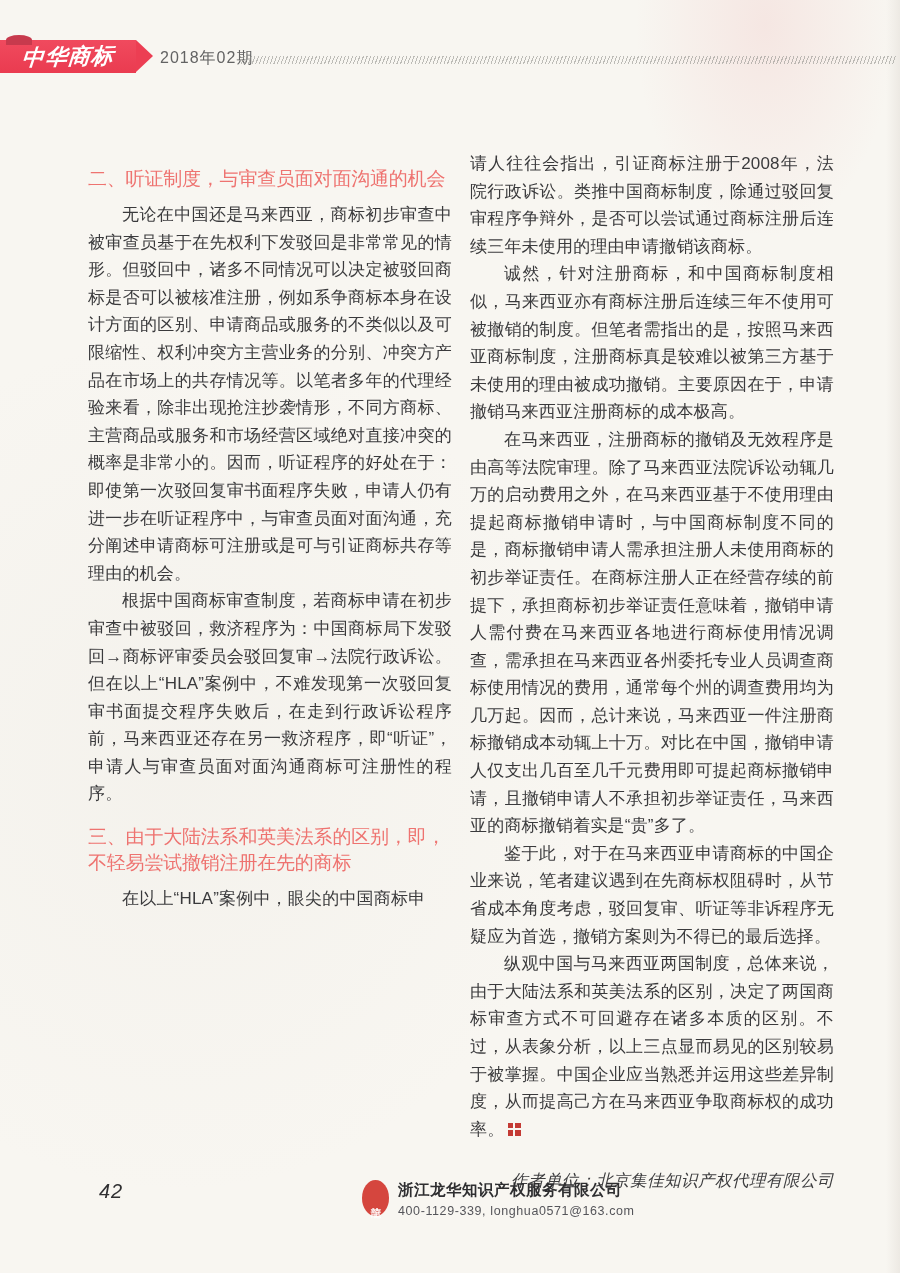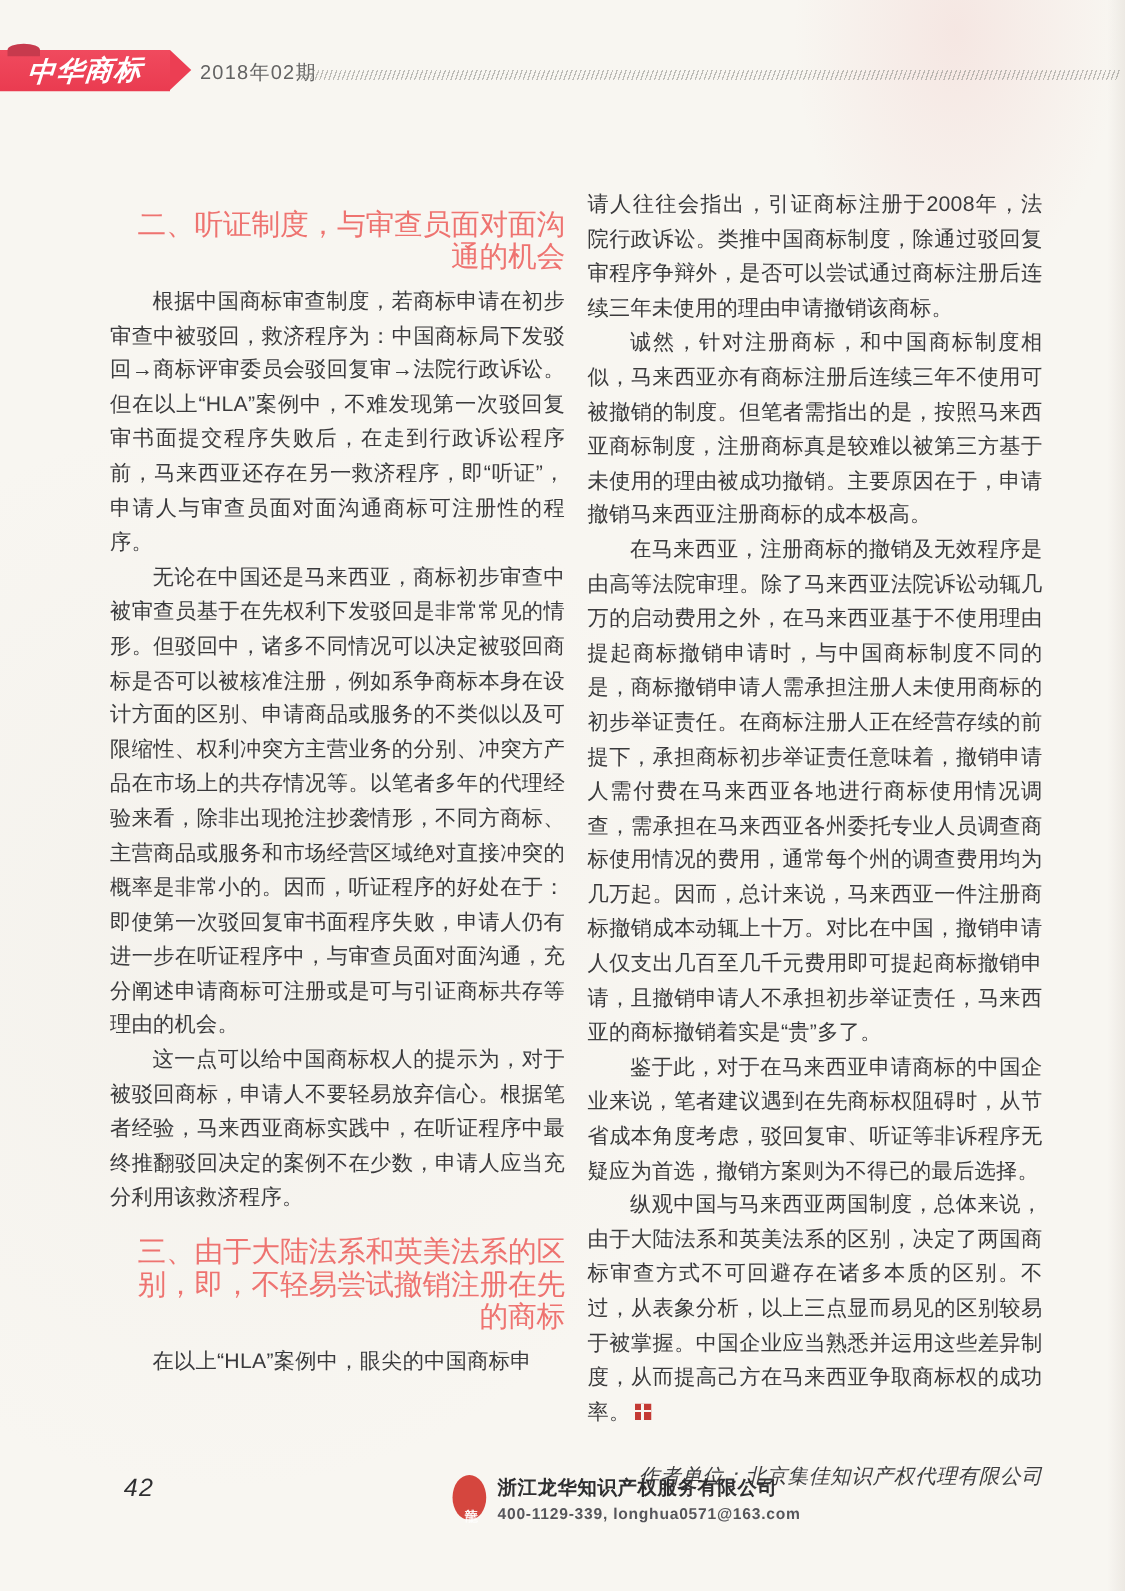--- a/index.html
+++ b/index.html
@@ -61,24 +61,24 @@
     text-align:justify;
     letter-spacing:0.2px;
   }
   .col-left{left:88px;}
   .col-right{left:470px;}
   .col p{margin:0;text-indent:2em;}
   .col p.cont{text-indent:0;}
   .heading{
     margin:16px 0 9px 0;
     color:#ee7370;
-    font-size:23px;line-height:26px;
+    font-size:19px;line-height:26px;
     letter-spacing:-0.2px;
     font-weight:normal;
-    text-align:right;
+    text-align:left;
   }
   .endseal{
     display:inline-block;width:13px;height:13px;
     background:
       linear-gradient(to right, transparent 5px, #f8f6f1 5px, #f8f6f1 7px, transparent 7px),
       linear-gradient(to bottom, transparent 5px, #f8f6f1 5px, #f8f6f1 7px, transparent 7px),
       #c43a34;
     vertical-align:-1px;margin-left:4px;
   }
   .author{
@@ -109,39 +109,38 @@
     font-size:11px;line-height:27px;
     text-align:center;
     font-family:"Liberation Serif", serif;
   }
   .footer-text .company{
     font-size:15.5px;font-weight:bold;color:#2e2e30;letter-spacing:0.5px;
   }
   .footer-text .contact{
     margin-top:3px;
     font-size:12.5px;color:#55555a;letter-spacing:0.6px;
-    font-weight:bold;
+    font-weight:normal;
   }
 </style>
 </head>
 <body>
 
 <div class="page">
 
   <div class="ribbon">
     <span class="title">中华商标</span>
   </div>
   <div class="issue">2018年02期</div>
   <div class="hatch"></div>
 
   <div class="col col-left">
     <h3 class="heading">二、听证制度，与审查员面对面沟通的机会</h3>
+    <p>无论在中国还是马来西亚，商标初步审查中被审查员基于在先权利下发驳回是非常常见的情形。但驳回中，诸多不同情况可以决定被驳回商标是否可以被核准注册，例如系争商标本身在设计方面的区别、申请商品或服务的不类似以及可限缩性、权利冲突方主营业务的分别、冲突方产品在市场上的共存情况等。以笔者多年的代理经验来看，除非出现抢注抄袭情形，不同方商标、主营商品或服务和市场经营区域绝对直接冲突的概率是非常小的。因而，听证程序的好处在于：即使第一次驳回复审书面程序失败，申请人仍有进一步在听证程序中，与审查员面对面沟通，充分阐述申请商标可注册或是可与引证商标共存等理由的机会。</p>
     <p>根据中国商标审查制度，若商标申请在初步审查中被驳回，救济程序为：中国商标局下发驳回→商标评审委员会驳回复审→法院行政诉讼。但在以上“HLA”案例中，不难发现第一次驳回复审书面提交程序失败后，在走到行政诉讼程序前，马来西亚还存在另一救济程序，即“听证”，申请人与审查员面对面沟通商标可注册性的程序。</p>
-    <p>无论在中国还是马来西亚，商标初步审查中被审查员基于在先权利下发驳回是非常常见的情形。但驳回中，诸多不同情况可以决定被驳回商标是否可以被核准注册，例如系争商标本身在设计方面的区别、申请商品或服务的不类似以及可限缩性、权利冲突方主营业务的分别、冲突方产品在市场上的共存情况等。以笔者多年的代理经验来看，除非出现抢注抄袭情形，不同方商标、主营商品或服务和市场经营区域绝对直接冲突的概率是非常小的。因而，听证程序的好处在于：即使第一次驳回复审书面程序失败，申请人仍有进一步在听证程序中，与审查员面对面沟通，充分阐述申请商标可注册或是可与引证商标共存等理由的机会。</p>
-    <p>这一点可以给中国商标权人的提示为，对于被驳回商标，申请人不要轻易放弃信心。根据笔者经验，马来西亚商标实践中，在听证程序中最终推翻驳回决定的案例不在少数，申请人应当充分利用该救济程序。</p>
     <h3 class="heading">三、由于大陆法系和英美法系的区别，即，不轻易尝试撤销注册在先的商标</h3>
     <p>在以上“HLA”案例中，眼尖的中国商标申</p>
   </div>
 
   <div class="col col-right">
     <p class="cont">请人往往会指出，引证商标注册于2008年，法院行政诉讼。类推中国商标制度，除通过驳回复审程序争辩外，是否可以尝试通过商标注册后连续三年未使用的理由申请撤销该商标。</p>
     <p>诚然，针对注册商标，和中国商标制度相似，马来西亚亦有商标注册后连续三年不使用可被撤销的制度。但笔者需指出的是，按照马来西亚商标制度，注册商标真是较难以被第三方基于未使用的理由被成功撤销。主要原因在于，申请撤销马来西亚注册商标的成本极高。</p>
     <p>在马来西亚，注册商标的撤销及无效程序是由高等法院审理。除了马来西亚法院诉讼动辄几万的启动费用之外，在马来西亚基于不使用理由提起商标撤销申请时，与中国商标制度不同的是，商标撤销申请人需承担注册人未使用商标的初步举证责任。在商标注册人正在经营存续的前提下，承担商标初步举证责任意味着，撤销申请人需付费在马来西亚各地进行商标使用情况调查，需承担在马来西亚各州委托专业人员调查商标使用情况的费用，通常每个州的调查费用均为几万起。因而，总计来说，马来西亚一件注册商标撤销成本动辄上十万。对比在中国，撤销申请人仅支出几百至几千元费用即可提起商标撤销申请，且撤销申请人不承担初步举证责任，马来西亚的商标撤销着实是“贵”多了。</p>
     <p>鉴于此，对于在马来西亚申请商标的中国企业来说，笔者建议遇到在先商标权阻碍时，从节省成本角度考虑，驳回复审、听证等非诉程序无疑应为首选，撤销方案则为不得已的最后选择。</p>
     <p><span>纵观中国与马来西亚两国制度，总体来说，由于大陆法系和英美法系的区别，决定了两国商标审查方式不可回避存在诸多本质的区别。不过，从表象分析，以上三点显而易见的区别较易于被掌握。中国企业应当熟悉并运用这些差异制度，从而提高己方在马来西亚争取商标权的成功率。</span><span class="endseal"></span></p>

